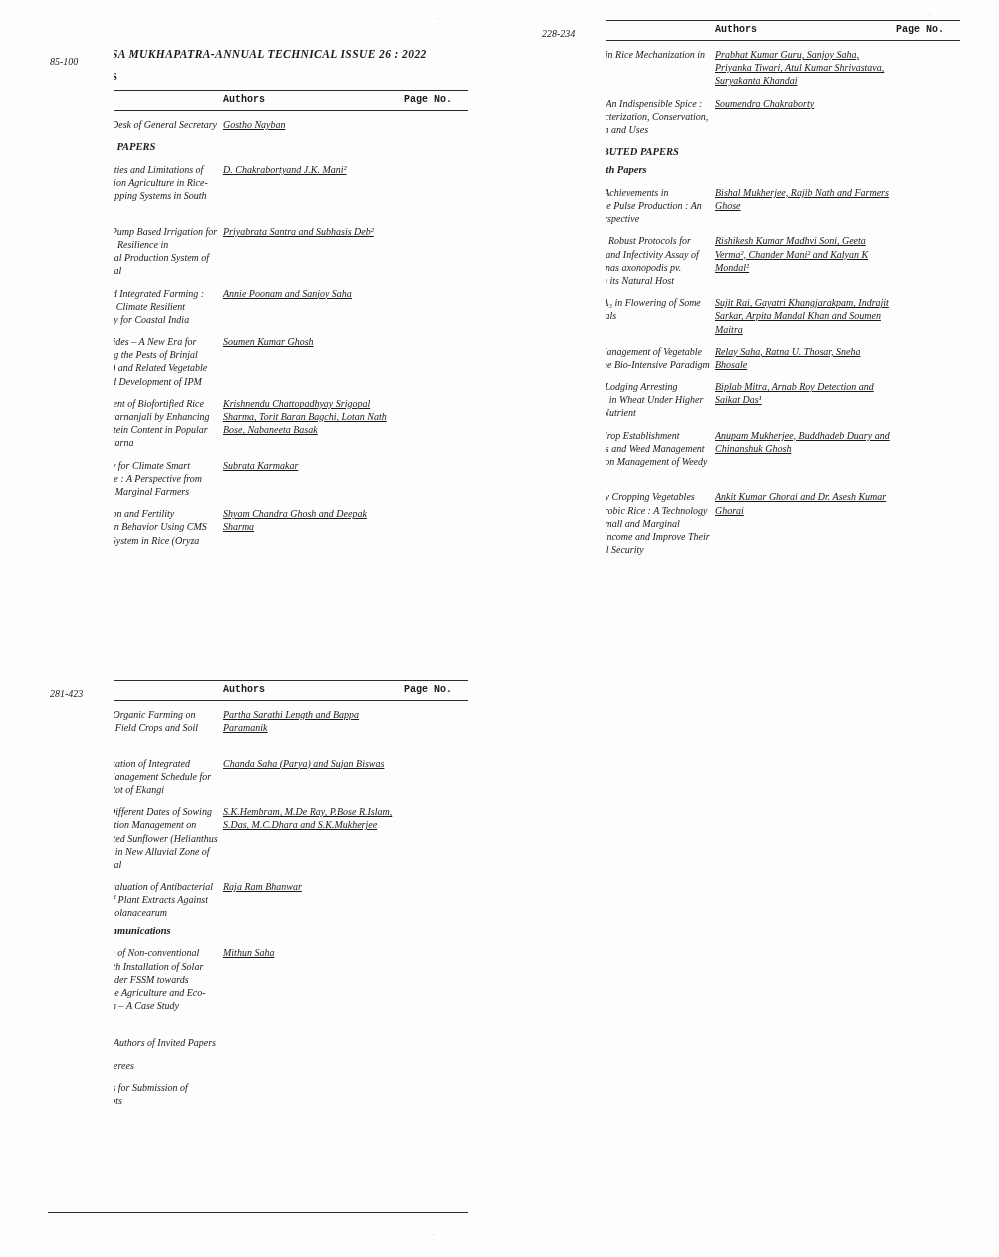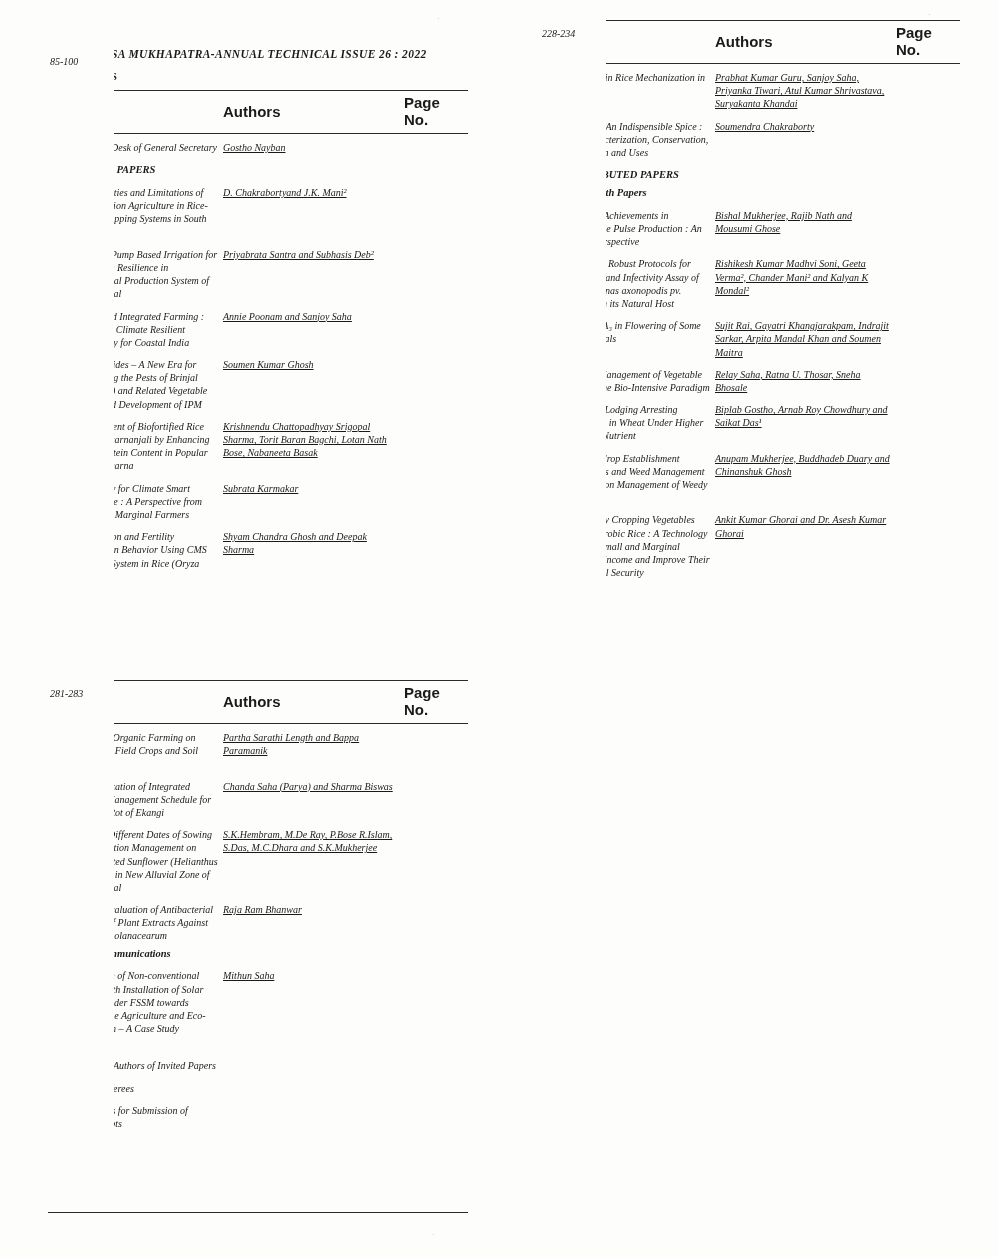--- a/index.html
+++ b/index.html
@@ -46,26 +46,26 @@
     margin: 0 0 8px 0;
   }
 
   table.toc {
     width: 100%;
     border-collapse: collapse;
     font-size: 10px;
   }
   table.toc thead th {
     font-weight: bold;
-    font-size: 15px;
+    font-size: 10px;
     text-align: left;
     padding: 3px 2px 5px 2px;
     border-bottom: 1.2px solid #2b2b2b;
     border-top: 1.2px solid #2b2b2b;
-    font-family: Liberation Sans, sans-serif;
+    font-family: Liberation Mono, monospace;
   }
   table.toc thead th.th-title   { padding-left: 22px; }
   table.toc thead th.th-authors { width: 175px; }
   table.toc thead th.th-page    { width: 62px; text-align: left; padding-left: 4px;}
 
   table.toc tbody td {
     vertical-align: top;
     padding: 7px 2px 2px 2px;
     font-style: italic;
     line-height: 1.32;
@@ -205,21 +205,21 @@
           </tr>
           <tr class="section">
             <td colspan="4" style="padding-left: 22px;">CONTRIBUTED PAPERS</td>
           </tr>
           <tr class="section tight">
             <td colspan="4" style="padding-left: 22px;">Full Length Papers</td>
           </tr>
           <tr class="entry">
             <td class="num">10.</td>
             <td class="title">Research Achievements in Sustainable Pulse Production : An Indian Perspective</td>
-            <td class="authors">Bishal Mukherjee, Rajib Nath and Mousumi Ghose</td>
+            <td class="authors">Bishal Mukherjee, Rajib Nath and Farmers Ghose</td>
             <td class="page">130-147</td>
           </tr>
           <tr class="entry">
             <td class="num">11.</td>
             <td class="title">Rapid and Robust Protocols for Detection and Infectivity Assay of Xanthomonas axonopodis pv. Punicae in its Natural Host</td>
             <td class="authors">Rishikesh Kumar Madhvi Soni, Geeta Verma², Chander Mani² and Kalyan K Mondal²</td>
             <td class="page">148-166</td>
           </tr>
           <tr class="entry">
             <td class="num">12.</td>
@@ -229,21 +229,21 @@
           </tr>
           <tr class="entry">
             <td class="num">13.</td>
             <td class="title">Disease Management of Vegetable Crops : The Bio-Intensive Paradigm</td>
             <td class="authors">Relay Saha, Ratna U. Thosar, Sneha Bhosale</td>
             <td class="page">182-205</td>
           </tr>
           <tr class="entry">
             <td class="num">14.</td>
             <td class="title">Impact of Lodging Arresting Chemicals in Wheat Under Higher Levels of Nutrient</td>
-            <td class="authors">Biplab Gostho, Arnab Roy Chowdhury and Saikat Das¹</td>
+            <td class="authors">Biplab Mitra, Arnab Roy Detection and Saikat Das¹</td>
             <td class="page">206-217</td>
           </tr>
           <tr class="entry">
             <td class="num">15.</td>
             <td class="title">Effect of Crop Establishment Techniques and Weed Management Practices on Management of Weedy Rice</td>
             <td class="authors">Anupam Mukherjee, Buddhadeb Duary and Chinanshuk Ghosh</td>
             <td class="page">218-227</td>
           </tr>
           <tr class="entry">
             <td class="num">16.</td>
@@ -267,21 +267,21 @@
       <tbody>
           <tr class="entry">
             <td class="num">17.</td>
             <td class="title">Impact of Organic Farming on Quality of Field Crops and Soil Health</td>
             <td class="authors">Partha Sarathi Length and Bappa Paramanik</td>
             <td class="page">235-243</td>
           </tr>
           <tr class="entry">
             <td class="num">18.</td>
             <td class="title">Standardization of Integrated Disease Management Schedule for Rhizome Rot of Ekangi</td>
-            <td class="authors">Chanda Saha (Parya) and Sharma Biswas</td>
+            <td class="authors">Chanda Saha (Parya) and Sujan Biswas</td>
             <td class="page">244-250</td>
           </tr>
           <tr class="entry">
             <td class="num">19.</td>
             <td class="title">Effect of Different Dates of Sowing and Irrigation Management on Transplanted Sunflower (Helianthus annuus L) in New Alluvial Zone of West Bengal</td>
             <td class="authors">S.K.Hembram, M.De Ray, P.Bose R.Islam, S.Das, M.C.Dhara and S.K.Mukherjee</td>
             <td class="page">251-255</td>
           </tr>
           <tr class="entry">
             <td class="num">20.</td>
@@ -307,21 +307,21 @@
           <tr class="plain">
             <td class="num"></td>
             <td class="title">List of Referees</td>
             <td class="authors"></td>
             <td class="page">279-280</td>
           </tr>
           <tr class="plain">
             <td class="num"></td>
             <td class="title">Guidelines for Submission of Manuscripts</td>
             <td class="authors"></td>
-            <td class="page">281-283</td>
+            <td class="page">281-423</td>
           </tr>
         </tbody>
     </table>
   </div>
 
   <div class="bottom-rule"></div>
   <span class="faint-mark" style="left:437px; top:14px;">·</span>
   <span class="faint-mark" style="left:928px; top:10px;">·</span>
   <span class="faint-mark" style="left:432px; top:1230px;">·</span>
 

